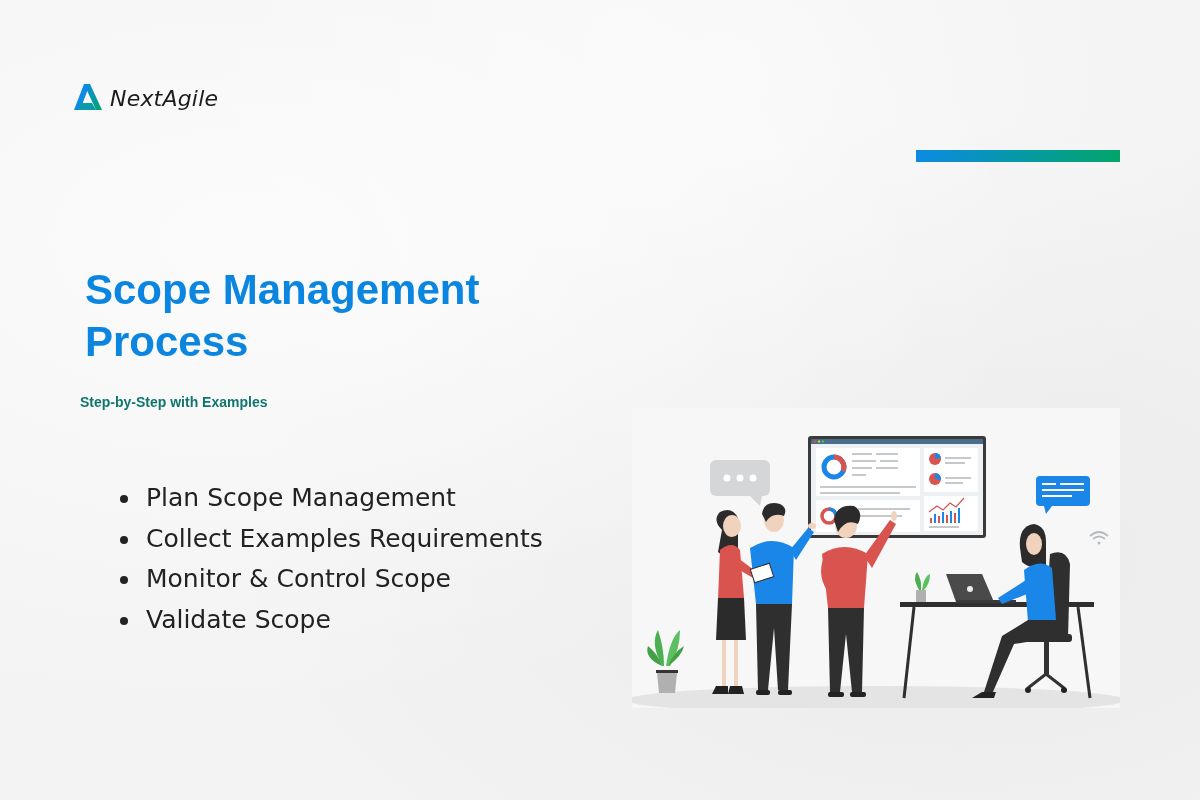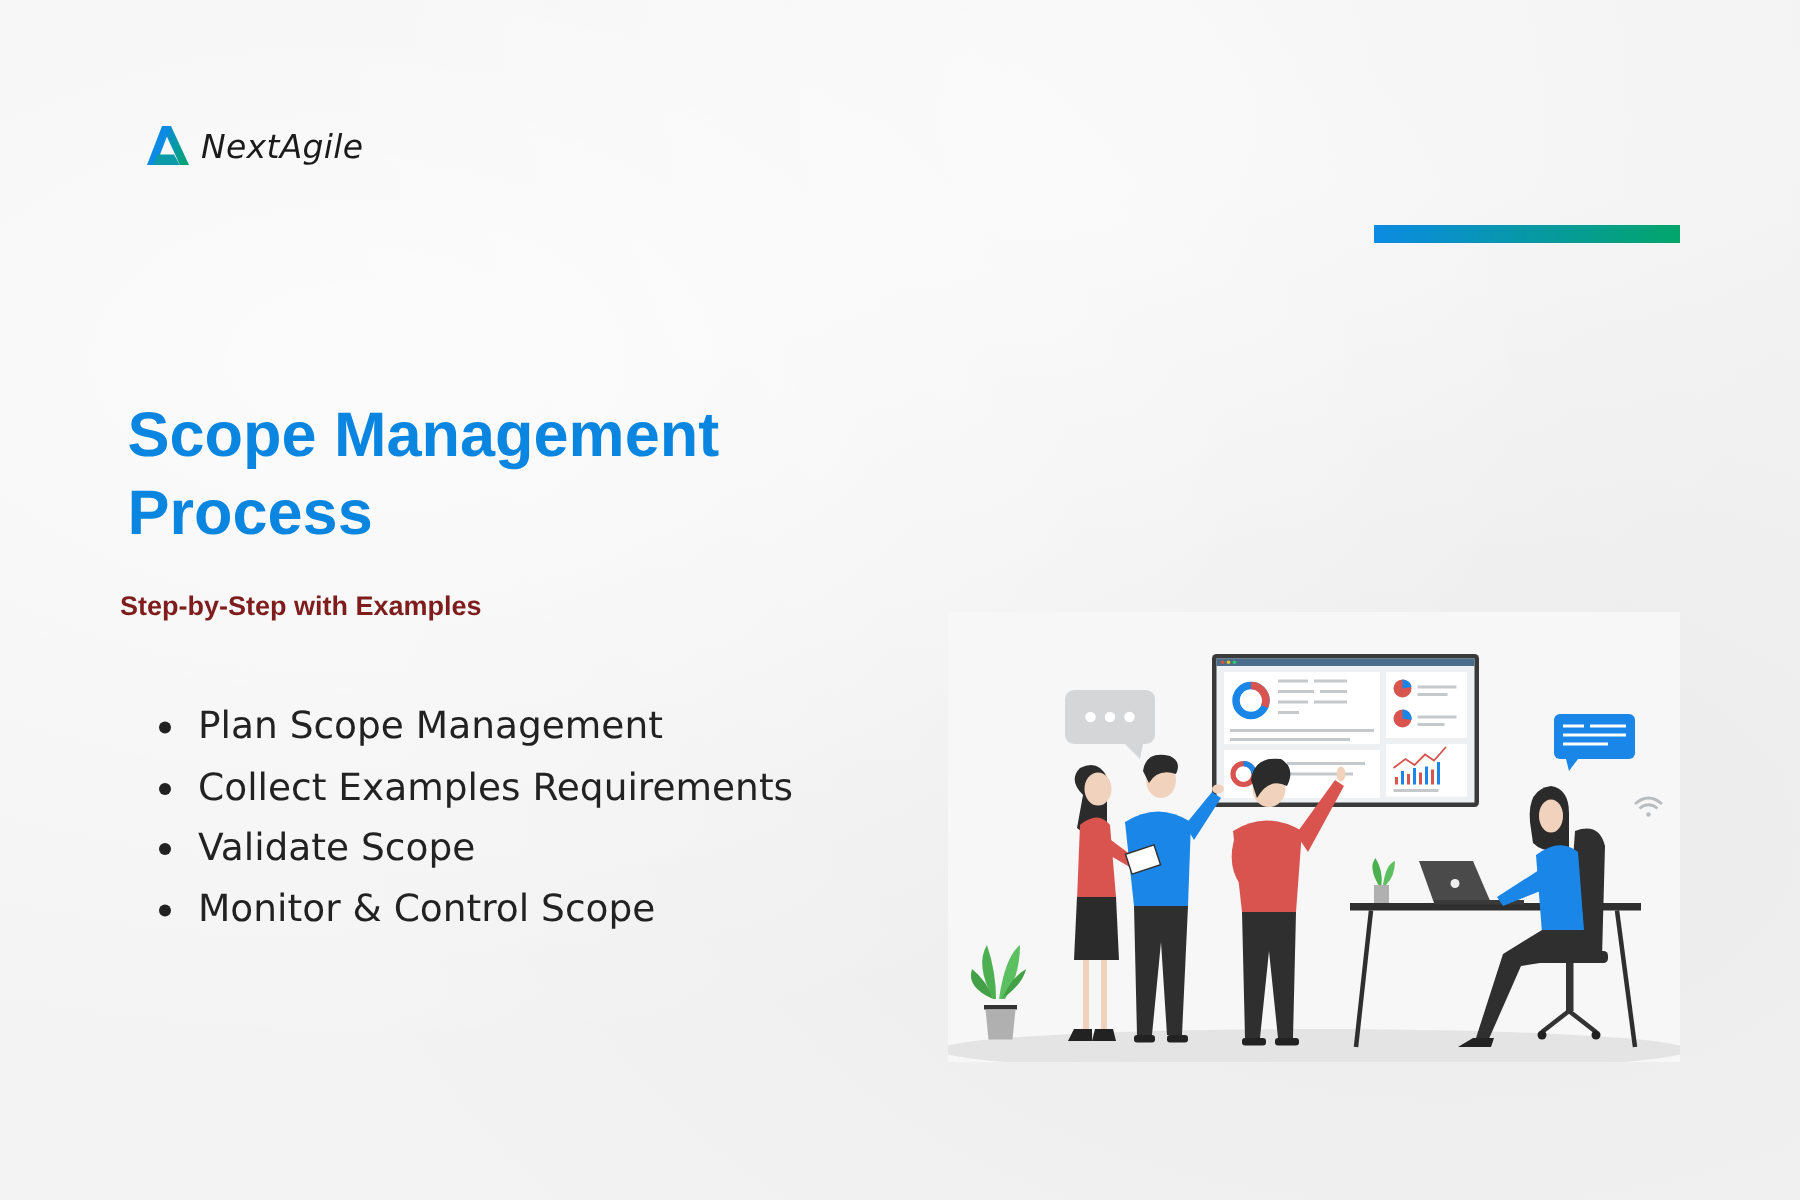--- a/index.html
+++ b/index.html
@@ -5,29 +5,29 @@
   html, body { margin:0; padding:0; }
   body {
     width:1200px; height:800px; overflow:hidden; position:relative;
     background:#f3f3f3;
     background-image:
       radial-gradient(ellipse at 20% 30%, rgba(255,255,255,0.7), rgba(255,255,255,0) 60%),
       radial-gradient(ellipse at 80% 70%, rgba(230,230,230,0.6), rgba(255,255,255,0) 55%),
       radial-gradient(ellipse at 60% 10%, rgba(250,250,250,0.8), rgba(255,255,255,0) 50%);
     font-family:"Liberation Sans", sans-serif;
   }
-  .logo { position:absolute; left:96px; top:82px; display:flex; align-items:center; gap:6px; }
+  .logo { position:absolute; left:72px; top:82px; display:flex; align-items:center; gap:6px; }
   .logo-mark { width:32px; height:32px; }
   .logo-text { font-family:"DejaVu Sans", sans-serif; font-style:italic; font-size:22px; color:#1b1b1b; letter-spacing:0.2px; }
   .accent-bar { position:absolute; left:916px; top:150px; width:204px; height:12px;
     background:linear-gradient(90deg, #0b8be3, #02a56a); }
   .title { position:absolute; left:85px; top:264px; margin:0; font-family:"Liberation Sans", sans-serif;
     font-weight:700; font-size:42px; line-height:52px; color:#0b86e0; width:520px; }
-  .subtitle { position:absolute; left:80px; top:394px; font-weight:700; font-size:18px; color:#7f1d1d; }
-  .steps { position:absolute; left:104px; top:462px; margin:2px; padding:0; list-style:none; }
+  .subtitle { position:absolute; left:80px; top:394px; font-weight:700; font-size:14px; color:#0f766e; }
+  .steps { position:absolute; left:104px; top:462px; margin:16px; padding:0; list-style:none; }
   .steps li { position:relative; font-family:"DejaVu Sans", sans-serif; font-size:25px; color:#222;
     height:40.6px; line-height:40.6px; padding-left:26px; }
   .steps li .dot { position:absolute; left:0; top:17px; width:8px; height:8px; border-radius:50%; background:#222; }
   .illustration { position:absolute; left:632px; top:408px; width:488px; height:300px; background:#f7f7f7; overflow:hidden; }
   .illustration svg { display:block; }
 </style>
 </head>
 <body>
 
 <div class="logo">
@@ -46,22 +46,22 @@
 </div>
 
 <div class="accent-bar"></div>
 
 <h1 class="title">Scope Management Process</h1>
 <div class="subtitle">Step-by-Step with Examples</div>
 
 <ul class="steps">
   <li><span class="dot"></span><span>Plan Scope Management</span></li>
   <li><span class="dot"></span><span>Collect Examples Requirements</span></li>
+  <li><span class="dot"></span><span>Monitor &amp; Control Scope</span></li>
   <li><span class="dot"></span><span>Validate Scope</span></li>
-  <li><span class="dot"></span><span>Monitor &amp; Control Scope</span></li>
 </ul>
 
 <div class="illustration">
   <svg width="488" height="300" viewBox="0 0 488 300">
 
     <ellipse cx="244" cy="292" rx="250" ry="14" fill="#e4e4e4"></ellipse>
 
     <g>
       <rect x="78" y="52" width="60" height="36" rx="6" fill="#d4d6d8"></rect>
       <polygon points="118,88 130,88 128,98" fill="#d4d6d8"></polygon>

